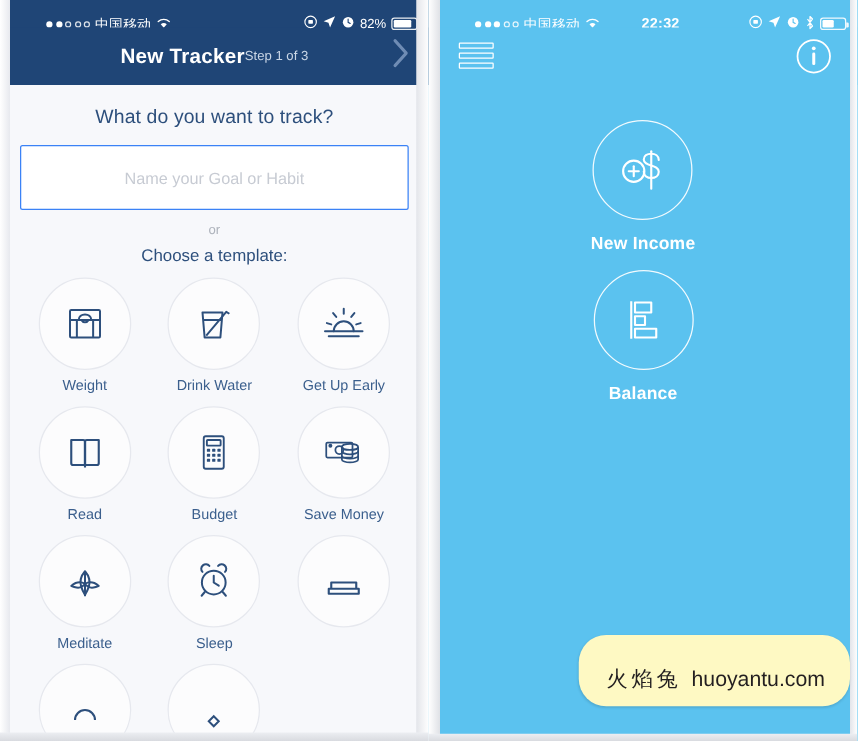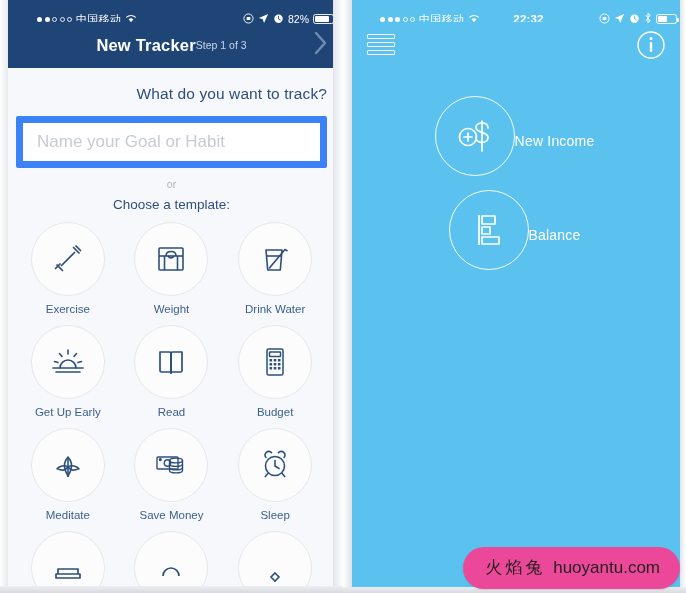--- a/index.html
+++ b/index.html
@@ -50,28 +50,29 @@
   .nav-sub{color:#c9d6e6;font-size:10.5px;line-height:14px;}
   .nav-next{position:absolute;right:14px;top:50%;transform:translateY(-50%);}
 
   .topbar-left{background:#1f4576;}
 
   .content-left{
     padding:0 16px;box-sizing:border-box;
     height:525px;overflow:hidden;
   }
   .question{
-    text-align:right;color:#2d4f7c;font-size:15.5px;
+    text-align:center;color:#2d4f7c;font-size:15.5px;
     margin:17px 0 13px 0;letter-spacing:.1px;
   }
   .goal-input{
-    width:100%;height:52px;background:#ffffff;border:7px solid #3b82f6;
+    width:100%;height:52px;background:#ffffff;border:1px solid #3b82f6;
     border-radius:2px;box-sizing:border-box;padding:0 14px;
-    font-size:17px;color:#c2c6ce;font-family:"Liberation Sans", sans-serif;
+    font-size:13px;color:#c2c6ce;font-family:"Liberation Sans", sans-serif;
     outline:none;
+    text-align:center;
   }
   .goal-input::placeholder{color:#c7cbd3;}
   .or{text-align:center;color:#aeb3bc;font-size:10.5px;margin:10px 0 7px;}
   .choose{text-align:center;color:#2d4f7c;font-size:13.5px;margin-bottom:10px;}
 
   .grid{display:flex;flex-wrap:wrap;}
   .tile{width:33.333%;box-sizing:border-box;display:flex;flex-direction:column;align-items:center;margin-bottom:10px;}
   .tile .circ{
     width:72px;height:72px;border-radius:50%;
     background:#fcfcfd;border:1px solid #e6e8ee;
@@ -86,32 +87,32 @@
   .phone-right .frame-l{position:absolute;left:0;top:0;width:9px;height:593px;background:linear-gradient(to right,#ffffff,#dfe1e6);z-index:6;}
   .phone-right .frame-r{position:absolute;right:0;top:0;width:6px;height:593px;background:linear-gradient(to left,#ffffff,#e3e5ea);z-index:6;}
   .phone-right .frame-b{position:absolute;left:0;bottom:0;width:343px;height:6px;background:linear-gradient(to top,#d8dadf,#eceef2);z-index:7;}
   .topbar-right{background:#5bc2ef;}
   .navbar-right{height:46px;position:relative;background:#5bc2ef;}
   .hamburger{position:absolute;left:24px;top:12px;width:28px;}
   .hb-bar{height:5px;border:1px solid #ffffff;border-radius:1px;margin-bottom:3px;box-sizing:border-box;}
   .info-btn{position:absolute;right:20px;top:8px;}
 
   .actions{display:flex;flex-direction:column;align-items:center;padding-top:28px;}
-  .action{display:flex;flex-direction:row;align-items:center;margin-bottom:14px;}
+  .action{display:flex;flex-direction:column;align-items:center;margin-bottom:14px;font-weight:bold;}
   .action .circ{
     width:78px;height:78px;border-radius:50%;
     border:1.6px solid rgba(255,255,255,.92);
     display:flex;align-items:center;justify-content:center;
   }
   .action .lbl{margin-top:10px;color:#ffffff;font-size:14px;letter-spacing:.2px;}
 
   .watermark{
-    position:absolute;right:6px;bottom:4px;
-    background:#ec4899;border-radius:22px;
-    padding:9px 20px 10px 22px;
+    position:absolute;right:6px;bottom:28px;
+    background:#fef9c3;border-radius:22px;
+    padding:24px 20px 10px 22px;
     display:flex;align-items:center;gap:8px;
     color:#231f20;font-size:17px;
     box-shadow:0 1px 2px rgba(0,0,0,.12);
     z-index:9;
   }
   .watermark .cn{font-family:"DejaVu Sans", sans-serif;letter-spacing:3px;font-size:17px;}
   .watermark .en{font-size:17px;}
 </style>
 </head>
 <body>
@@ -180,34 +181,20 @@
     <div class="content-left">
       <div class="question">What do you want to track?</div>
 
       <input class="goal-input" type="text" placeholder="Name your Goal or Habit" style="">
 
       <div class="or">or</div>
       <div class="choose">Choose a template:</div>
 
       <div class="grid">
 
-        <div class="tile">
-          <div class="circ">
-            <svg width="40" height="40" viewBox="0 0 40 40">
-                <g stroke="#2d4f7c" stroke-width="1.7" fill="none" stroke-linecap="round">
-                  <line x1="13.5" y1="26.5" x2="26.5" y2="13.5"></line>
-                  <line x1="9" y1="26" x2="14.5" y2="31.5"></line>
-                  <line x1="7.5" y1="29.5" x2="12" y2="25"></line>
-                  <line x1="25.5" y1="8.5" x2="31" y2="14"></line>
-                  <line x1="28" y1="7" x2="32.5" y2="11.5"></line>
-                </g>
-              </svg>
-          </div>
-          <div class="lbl">Exercise</div>
-        </div>
 
         <div class="tile">
           <div class="circ">
             <svg width="40" height="40" viewBox="0 0 40 40">
                 <g stroke="#2d4f7c" stroke-width="1.6" fill="none">
                   <rect x="8" y="9" width="24" height="22" rx="1"></rect>
                   <line x1="8" y1="17" x2="32" y2="17"></line>
                   <path d="M15 17c0-3 2.4-4.5 5-4.5S25 14 25 17"></path>
                   <path d="M17 17c1.5 2.5 4.5 2.5 6 0"></path>
                   <line x1="13.5" y1="17" x2="13.5" y2="31"></line>
@@ -280,47 +267,47 @@
                     <rect x="22.9" y="25" width="2.6" height="2.4" rx=".5"></rect>
                   </g>
                 </g>
               </svg>
           </div>
           <div class="lbl">Budget</div>
         </div>
 
         <div class="tile">
           <div class="circ">
-            <svg width="40" height="40" viewBox="0 0 40 40">
-                <g stroke="#2d4f7c" stroke-width="1.6" fill="none" stroke-linejoin="round">
-                  <path d="M20 32V12"></path>
-                  <path d="M20 12c3 3.5 4.5 8 3 12.5-1 3-2.2 5-3 6.5-.8-1.5-2-3.5-3-6.5-1.5-4.5 0-9 3-12.5z"></path>
-                  <path d="M20 22c-2-1.2-5-1.6-7.5-.6-1.6.7-2.8 1.6-3.5 2.3 1 .4 2.4 1 4.2 1.3 2.8.5 5.3-1 6.8-3z"></path>
-                  <path d="M20 22c2-1.2 5-1.6 7.5-.6 1.6.7 2.8 1.6 3.5 2.3-1 .4-2.4 1-4.2 1.3-2.8.5-5.3-1-6.8-3z"></path>
-                </g>
-              </svg>
-          </div>
-          <div class="lbl">Meditate</div>
-        </div>
-
-        <div class="tile">
-          <div class="circ">
             <svg width="42" height="40" viewBox="0 0 42 40">
                 <g stroke="#2d4f7c" stroke-width="1.4" fill="none">
                   <rect x="7" y="12" width="21" height="12" rx="1"></rect>
                   <circle cx="17.5" cy="18" r="3.2"></circle>
                   <circle cx="10.3" cy="14.6" r=".9" fill="#2d4f7c"></circle>
                   <ellipse cx="26" cy="15.5" rx="6.5" ry="2.4"></ellipse>
                   <path d="M19.5 15.5v10c0 1.3 2.9 2.4 6.5 2.4s6.5-1.1 6.5-2.4v-10"></path>
                   <path d="M19.5 19c0 1.3 2.9 2.4 6.5 2.4s6.5-1.1 6.5-2.4"></path>
                   <path d="M19.5 22.5c0 1.3 2.9 2.4 6.5 2.4s6.5-1.1 6.5-2.4"></path>
                 </g>
               </svg>
           </div>
           <div class="lbl">Save Money</div>
+        </div>
+
+        <div class="tile">
+          <div class="circ">
+            <svg width="40" height="40" viewBox="0 0 40 40">
+                <g stroke="#2d4f7c" stroke-width="1.6" fill="none" stroke-linejoin="round">
+                  <path d="M20 32V12"></path>
+                  <path d="M20 12c3 3.5 4.5 8 3 12.5-1 3-2.2 5-3 6.5-.8-1.5-2-3.5-3-6.5-1.5-4.5 0-9 3-12.5z"></path>
+                  <path d="M20 22c-2-1.2-5-1.6-7.5-.6-1.6.7-2.8 1.6-3.5 2.3 1 .4 2.4 1 4.2 1.3 2.8.5 5.3-1 6.8-3z"></path>
+                  <path d="M20 22c2-1.2 5-1.6 7.5-.6 1.6.7 2.8 1.6 3.5 2.3-1 .4-2.4 1-4.2 1.3-2.8.5-5.3-1-6.8-3z"></path>
+                </g>
+              </svg>
+          </div>
+          <div class="lbl">Meditate</div>
         </div>
 
         <div class="tile">
           <div class="circ">
             <svg width="40" height="40" viewBox="0 0 40 40">
                 <g stroke="#2d4f7c" stroke-width="1.6" fill="none" stroke-linecap="round">
                   <circle cx="20" cy="21" r="9.5"></circle>
                   <path d="M20 15.5V21l4 2.5"></path>
                   <path d="M11 12.5c-1.5-1.5-1.3-3.8.3-5.2 1.6-1.4 3.9-1.2 5.2.4"></path>
                   <path d="M29 12.5c1.5-1.5 1.3-3.8-.3-5.2-1.6-1.4-3.9-1.2-5.2.4"></path>

